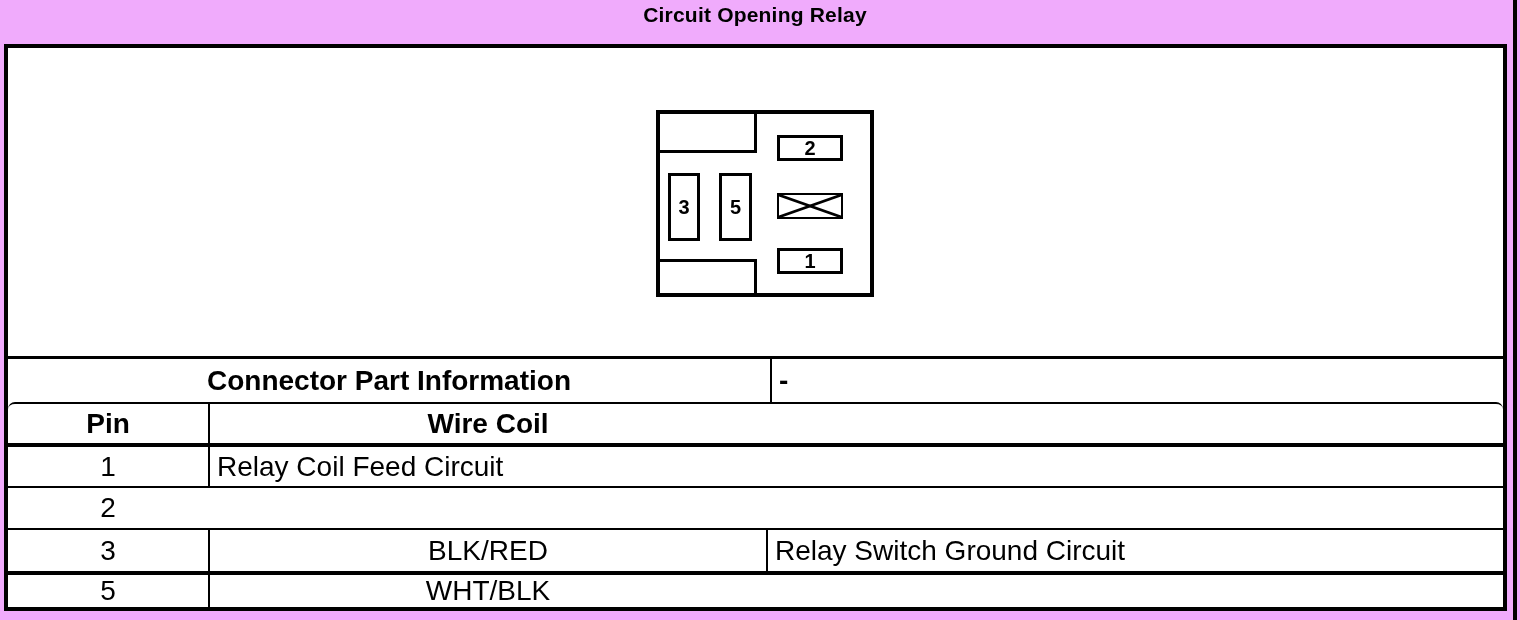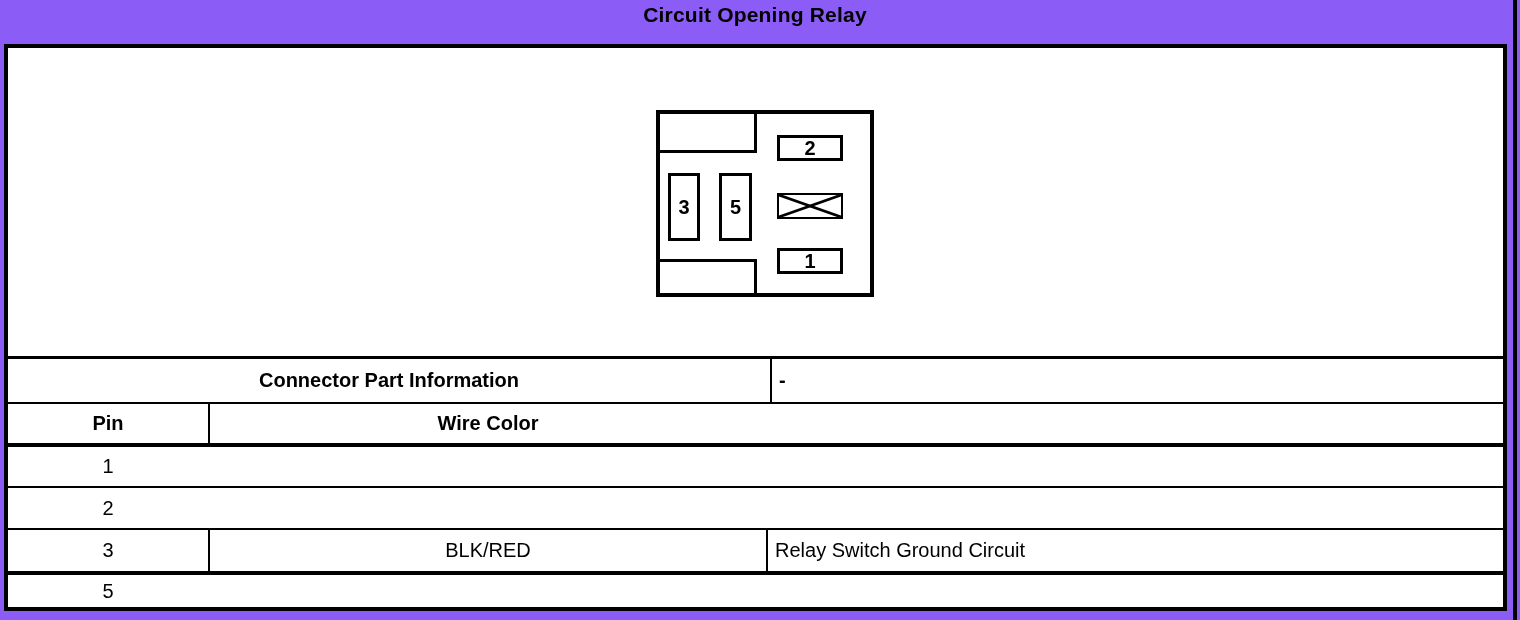--- a/index.html
+++ b/index.html
@@ -1,21 +1,21 @@
 <!DOCTYPE html>
 <html><head>
 <meta charset="utf-8">
 <style>
   html, body { margin: 0; padding: 0; background: #ffffff; }
   * { box-sizing: border-box; }
   #canvas {
     position: relative;
     width: 1520px;
     height: 620px;
-    background: #8b5cf6;
+    background: #f0abfc;
     font-family: "Liberation Sans", sans-serif;
     color: #000000;
     overflow: hidden;
   }
 
   
   .page-edge {
     position: absolute;
     top: 0; left: 1513px;
     width: 4px; height: 620px;
@@ -90,31 +90,31 @@
   
   .trow {
     display: flex;
     flex-direction: row;
     align-items: stretch;
     flex: none;
   }
   .cell {
     display: flex;
     align-items: center;
-    font-size: 20px;
+    font-size: 28px;
     overflow: hidden;
     white-space: nowrap;
   }
   .cell.center { justify-content: center; }
   .cell.left   { justify-content: flex-start; padding-left: 7px; }
   .cell.bold   { font-weight: bold; }
   .vline { border-left: 2px solid #000000; }
 
   .hrow1 { border-top: 3px solid #000000; height: 46px; }
-  .hrow2 { border-top: 2px solid #000000; height: 41px; }
+  .hrow2 { border-top: 2px solid #000000; height: 41px; border-radius: 7px; }
   .row-1 { border-top: 4px solid #000000; height: 43px; }
   .row-2 { border-top: 2px solid #000000; height: 42px; }
   .row-3 { border-top: 2px solid #000000; height: 43px; }
   .row-5 { border-top: 4px solid #000000; flex: 1 1 auto; }
 
   .col-span12 { width: 762px; flex: none; }
   .col-pin    { width: 200px; flex: none; }
   .col-wire   { width: 558px; flex: none; }
   .col-func   { flex: 1 1 auto; }
 </style>
@@ -153,37 +153,39 @@
       </div>
     </div>
 
     <div class="trow hrow1">
       <div class="cell center bold col-span12">Connector Part Information</div>
       <div class="cell left bold col-func vline">-</div>
     </div>
 
     <div class="trow hrow2">
       <div class="cell center bold col-pin">Pin</div>
-      <div class="cell center bold col-wire vline">Wire Color</div>
+      <div class="cell center bold col-wire vline">Wire Coil</div>
     </div>
 
     <div class="trow row-1">
       <div class="cell center col-pin">1</div>
+      <div class="cell left col-func vline">Relay Coil Feed Circuit</div>
     </div>
 
     <div class="trow row-2">
       <div class="cell center col-pin">2</div>
     </div>
 
     <div class="trow row-3">
       <div class="cell center col-pin">3</div>
       <div class="cell center col-wire vline">BLK/RED</div>
       <div class="cell left col-func vline">Relay Switch Ground Circuit</div>
     </div>
 
     <div class="trow row-5">
       <div class="cell center col-pin">5</div>
+      <div class="cell center col-wire vline">WHT/BLK</div>
     </div>
 
   </div>
 
   <div class="page-edge"></div>
 </div>
 
 </body></html>

